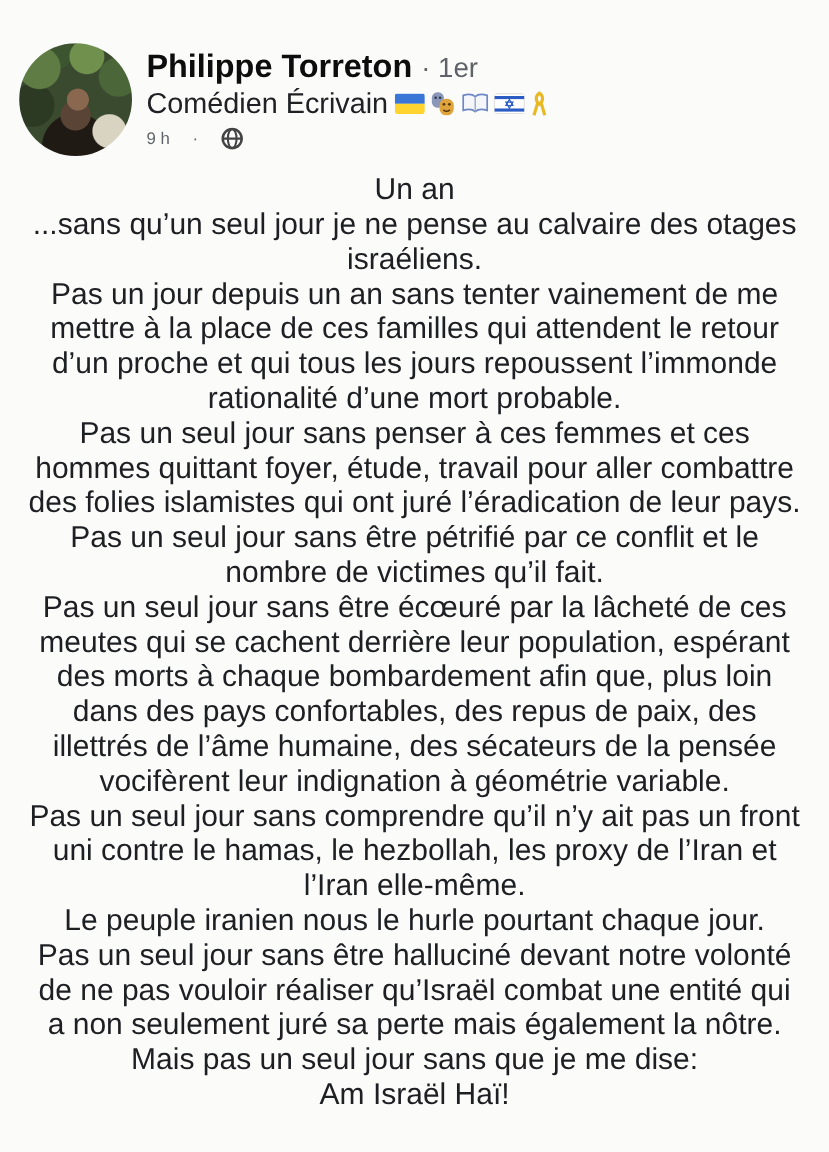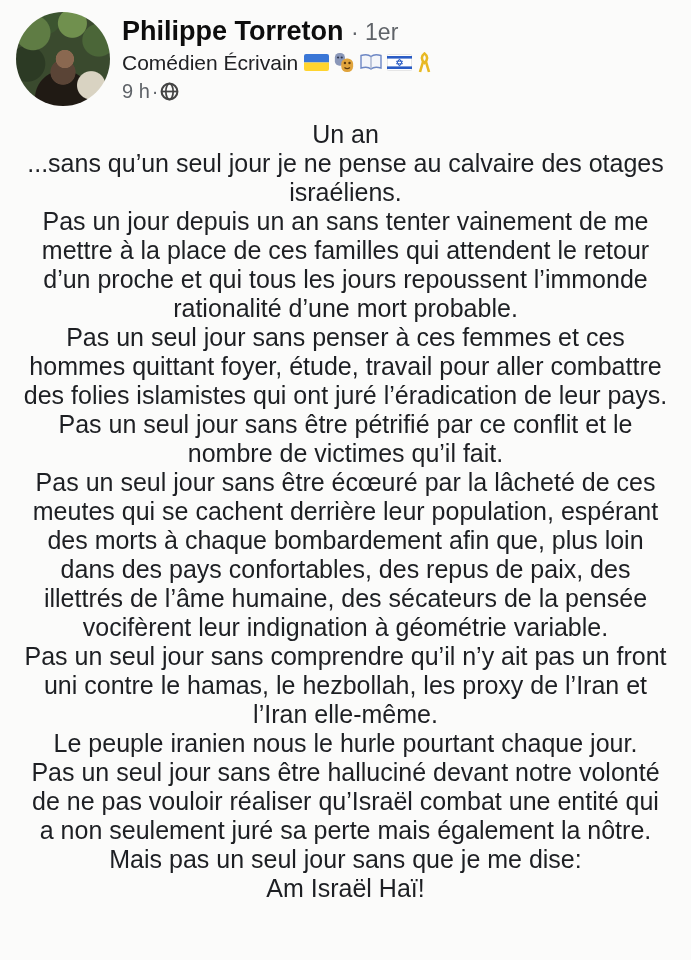--- a/index.html
+++ b/index.html
@@ -2,21 +2,21 @@
 <html><head>
 <meta charset="utf-8">
 <style>
   html,body{margin:0;padding:0;}
   body{
     width:691px;height:960px;overflow:hidden;
     background:#fbfbfa;
     font-family:"Liberation Sans", sans-serif;
     color:#1d1f23;
   }
-  .post{padding-top:8px;}
+  .post{padding-top:8px;margin-top:24px;}
   .post-header{
     display:flex;align-items:flex-start;gap:12px;
     padding:4px 16px 0 16px;
   }
   .avatar{
     width:94px;height:94px;border-radius:50%;flex:none;cursor:pointer;
     background:
       radial-gradient(circle at 52% 50%, #8a6850 0 13%, rgba(0,0,0,0) 14%),
       radial-gradient(circle at 50% 64%, #5a4436 0 16%, rgba(0,0,0,0) 17%),
       radial-gradient(circle at 80% 78%, #d9d3c2 0 13%, rgba(0,0,0,0) 14%),
@@ -27,28 +27,28 @@
       radial-gradient(circle at 12% 55%, #2c3a24 0 18%, rgba(0,0,0,0) 19%),
       radial-gradient(circle at 50% 92%, #201a14 0 28%, rgba(0,0,0,0) 29%),
       #3a4a2e;
   }
   .header-text{padding-top:3px;min-width:0;}
   .name-line{font-size:27px;line-height:33px;font-weight:700;color:#0d0d0d;white-space:nowrap;}
   .name-line .name{cursor:pointer;}
   .degree{font-weight:400;color:#5f6368;font-size:23px;}
   .headline{
     display:flex;align-items:center;gap:6px;
-    font-size:21px;line-height:27px;color:#202124;white-space:nowrap;
+    font-size:24px;line-height:27px;color:#202124;white-space:nowrap;
   }
   .badges{display:inline-flex;align-items:center;gap:4px;}
   .badges svg{display:block;}
   .flag{border-radius:2px;overflow:hidden;}
   .meta{
-    display:flex;align-items:center;gap:2px;
-    font-size:20px;line-height:27px;color:#5f6368;margin-top:2px;
+    display:flex;align-items:center;gap:19px;
+    font-size:14px;line-height:27px;color:#5f6368;margin-top:2px;
   }
   .post-body{
     padding:14px 22px 0 22px;
     font-size:25px;line-height:29px;
     color:#1d1f23;
     white-space:pre-line;
     text-align:center;
   }
 </style>
 </head>

